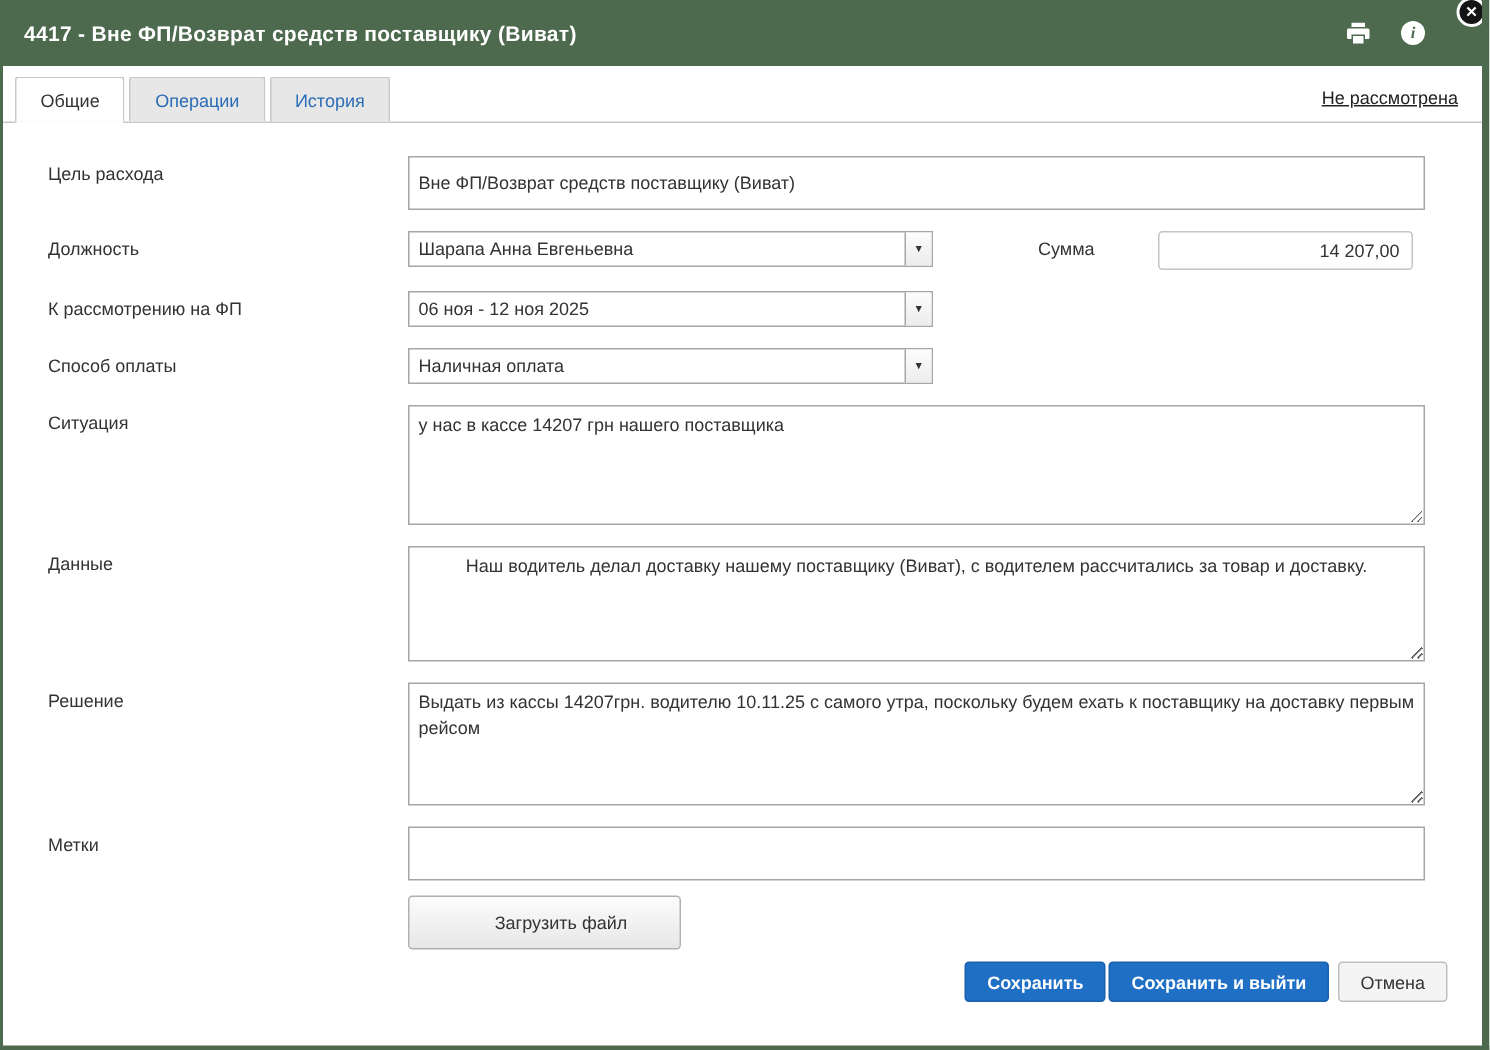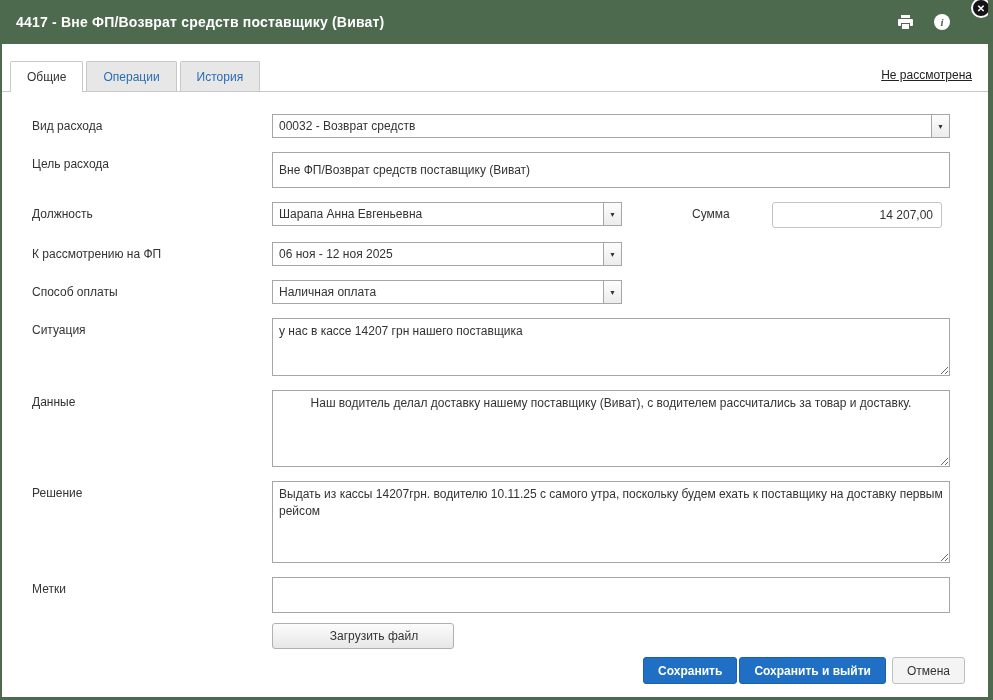--- a/index.html
+++ b/index.html
@@ -20,21 +20,21 @@
   .header .title{font-size:14px;font-weight:bold;flex:1;letter-spacing:.2px;}
   .header-icons{display:flex;align-items:center;gap:20px;margin-right:24px;}
   .icon-btn{display:flex;align-items:center;justify-content:center;cursor:pointer;}
   .info-icon{width:16px;height:16px;border-radius:50%;background:#fff;color:var(--green);
     font-weight:bold;font-size:11px;display:flex;align-items:center;justify-content:center;
     font-family:"Liberation Serif",serif;font-style:italic;}
   .close-btn{position:absolute;top:-2px;right:-3px;width:20px;height:20px;background:#141414;
     border:2px solid #fff;border-radius:50%;color:#fff;font-size:10px;font-weight:bold;
     display:flex;align-items:center;justify-content:center;z-index:10;cursor:pointer;}
   
-  .tabbar{display:flex;align-items:flex-end;padding:6px 16px 0 8px;border-bottom:1px solid #c8c8c8;height:48px;background:#fff;}
+  .tabbar{display:flex;align-items:flex-end;padding:6px 16px 0 8px;border-bottom:1px solid #c8c8c8;height:38px;background:#fff;}
   .tab{font-size:12px;padding:8px 16px 7px;border:1px solid #c8c8c8;border-bottom:none;margin-right:3px;
     background:#e7e7e7;color:#2a6cb5;cursor:pointer;border-radius:2px 2px 0 0;position:relative;}
   .tab.active{background:#fff;color:#333;}
   .tab.active::after{content:"";position:absolute;left:0;right:0;bottom:-1px;height:1px;background:#fff;}
   .status{margin-left:auto;font-size:12px;color:#222;padding-bottom:9px;text-decoration:underline;}
   
   .form{padding:22px 38px 0 30px;}
   .row{display:flex;margin-bottom:14px;}
   .row > label{width:240px;min-width:240px;font-size:12px;color:#333;padding-top:5px;}
   .field{flex:1;display:flex;align-items:flex-start;}
@@ -44,25 +44,25 @@
   .select-full{width:100%;}
   .select-narrow{width:350px;}
   .select-text{flex:1;font-size:12px;padding:4px 6px 0;white-space:nowrap;overflow:hidden;color:#333;}
   .select-arrow{width:18px;border-left:1px solid var(--border);background:linear-gradient(#fdfdfd,#ececec);
     display:flex;align-items:center;justify-content:center;font-size:7px;color:#333;}
   .sum-label{margin-left:70px;width:62px;min-width:62px;font-size:12px;color:#333;padding-top:5px;}
   .amount-input{width:170px;height:26px;border:1px solid #c4c4c4;border-radius:3px;font-size:12px;
     padding:0 8px;text-align:right;font-family:inherit;color:#333;margin-left:18px;}
   textarea{width:100%;border:1px solid var(--border);font-family:inherit;font-size:12px;
     padding:4px 6px;color:#333;resize:vertical;line-height:1.45;}
-  .ta-situation{height:58px;}
+  .ta-situation{height:80px;}
   .ta-data{height:77px;text-align:center;}
   .ta-decision{height:82px;}
   .upload-row{margin:2px 0 0 240px;}
-  .upload-btn{width:182px;height:26px;background:linear-gradient(#fcfcfc,#e7e7e7);
+  .upload-btn{width:182px;height:36px;background:linear-gradient(#fcfcfc,#e7e7e7);
     border:1px solid #b0b0b0;border-radius:3px;font-size:12px;color:#333;font-family:inherit;cursor:pointer;padding-left:22px;}
   
   .footer{display:flex;justify-content:flex-end;align-items:center;padding:8px 23px 0 0;}
   .btn{height:27px;font-size:12px;font-family:inherit;border-radius:3px;cursor:pointer;padding:0 14px;}
   .btn-primary{background:var(--blue);color:#fff;font-weight:bold;border:1px solid #1a60ad;text-align:right;}
   .btn-save{margin-right:2px;}
   .btn-cancel{background:#f4f4f4;border:1px solid #bfbfbf;color:#333;margin-left:6px;}
 </style>
 </head>
 <body>
@@ -91,29 +91,20 @@
 
   <div class="tabbar">
     <div class="tab active">Общие</div>
     <div class="tab">Операции</div>
     <div class="tab">История</div>
     <span class="status">Не рассмотрена</span>
   </div>
 
   <div class="form">
 
-    <div class="row">
-      <label>Вид расхода</label>
-      <div class="field">
-        <div class="select select-full">
-          <span class="select-text">00032 - Возврат средств</span>
-          <span class="select-arrow">▼</span>
-        </div>
-      </div>
-    </div>
 
     <div class="row">
       <label>Цель расхода</label>
       <div class="field">
         <input type="text" class="text-input" value="Вне ФП/Возврат средств поставщику (Виват)" style="">
       </div>
     </div>
 
     <div class="row">
       <label>Должность</label>

